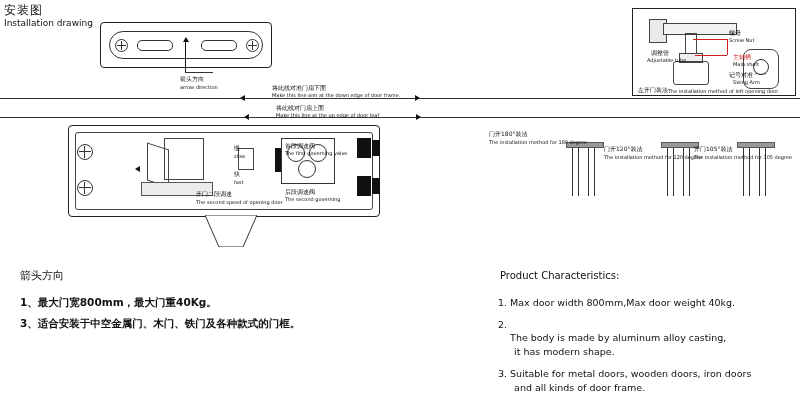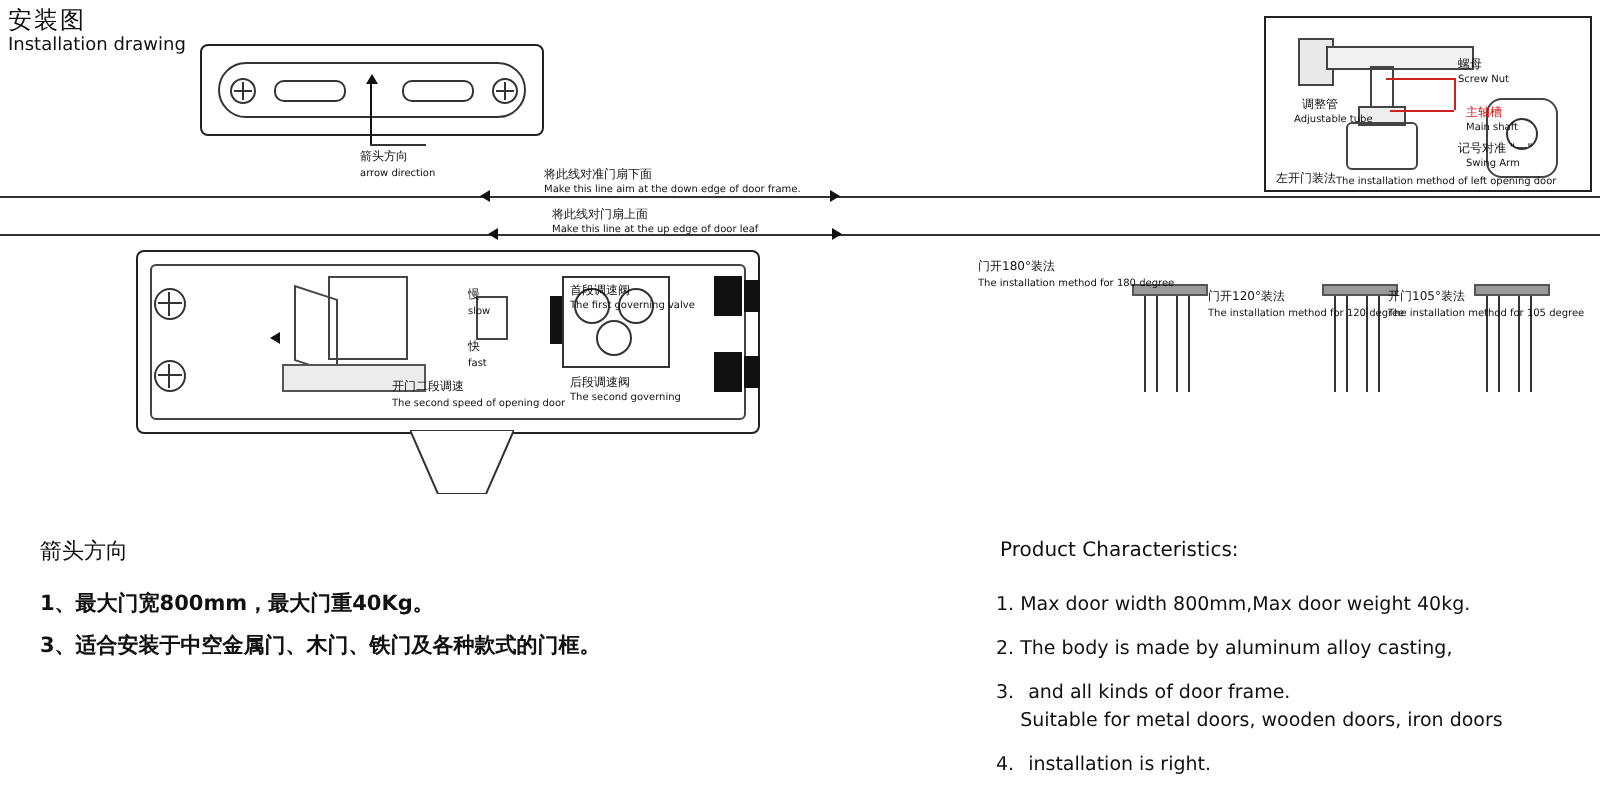--- a/index.html
+++ b/index.html
@@ -202,28 +202,29 @@
 
 <div class="abs feat-head-en" style="left:500px;top:270px;">Product Characteristics:</div>
 <div class="abs feat-en" style="left:498px;top:296px;width:300px;">
   <div style="display:flex;gap:3px;margin-bottom:8px;">
     <span>1.</span>
     <span>Max door width 800mm,Max door weight 40kg.</span>
   </div>
   <div style="display:flex;gap:3px;margin-bottom:8px;">
     <span>2.</span>
     <span>
-      <span style="display:block;">The body is made by aluminum alloy casting,</span>
+      <span style="display:block;margin-top:13px;">The body is made by aluminum alloy casting,</span>
+      <span style="display:block;padding-left:4px;">it has modern shape.</span>
     </span>
   </div>
   <div style="display:flex;gap:3px;margin-bottom:8px;">
     <span>3.</span>
     <span>
+      <span style="display:block;">Suitable for metal doors, wooden doors, iron doors</span>
       <span style="display:block;padding-left:4px;">and all kinds of door frame.</span>
-      <span style="display:block;">Suitable for metal doors, wooden doors, iron doors</span>
     </span>
   </div>
   <div style="display:flex;gap:3px;">
     <span>4.</span>
     <span>
       <span style="display:block;padding-left:4px;">installation is right.</span>
     </span>
   </div>
 </div>
 

